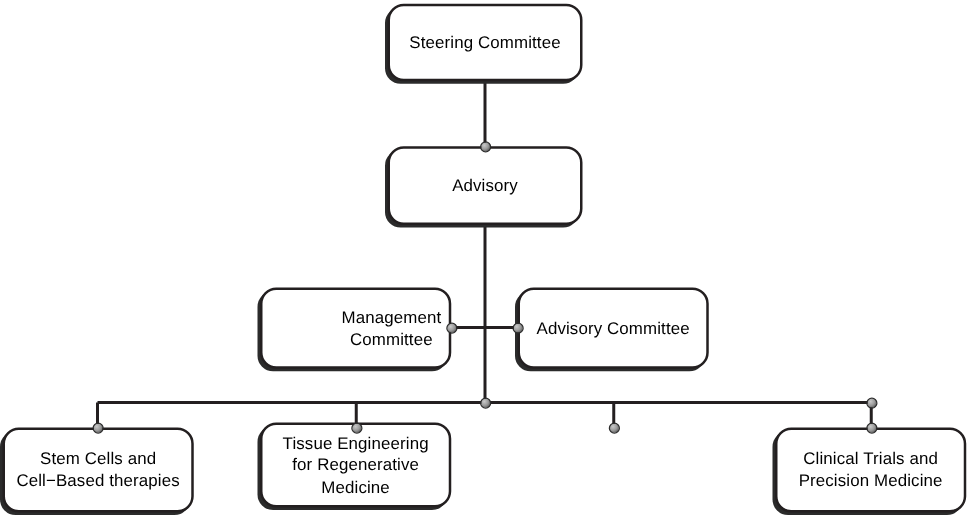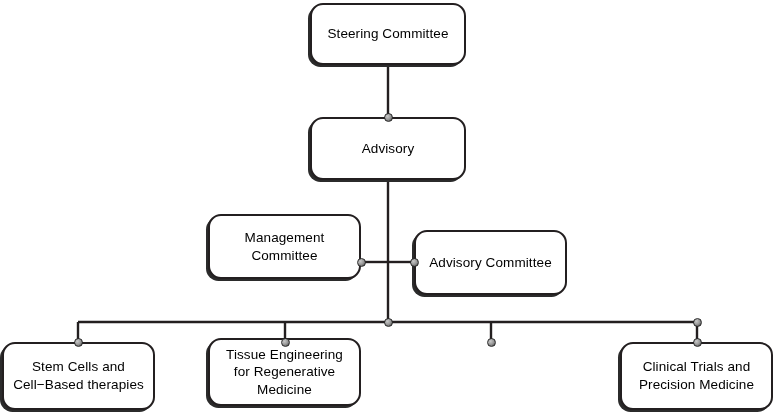--- a/index.html
+++ b/index.html
@@ -85,21 +85,21 @@
   </svg>
 
   <div class="node" style="left:310px; top:3px; width:156px; height:62px;">
     <span class="node-label">Steering Committee</span>
   </div>
 
   <div class="node" style="left:310px; top:117px; width:156px; height:63px;">
     <span class="node-label">Advisory</span>
   </div>
 
-  <div class="node" style="left:208px; top:214px; width:153px; height:65px;">
+  <div class="node" style="left:208px; top:230px; width:153px; height:65px;justify-content:flex-end;">
     <span class="node-label">Management
 Committee</span>
   </div>
   <div class="node" style="left:2px; top:342px; width:153px; height:68px;">
     <span class="node-label">Stem Cells and
 Cell−Based therapies</span>
   </div>
 
   <div class="node" style="left:414px; top:230px; width:153px; height:65px;">
     <span class="node-label">Advisory Committee</span>

